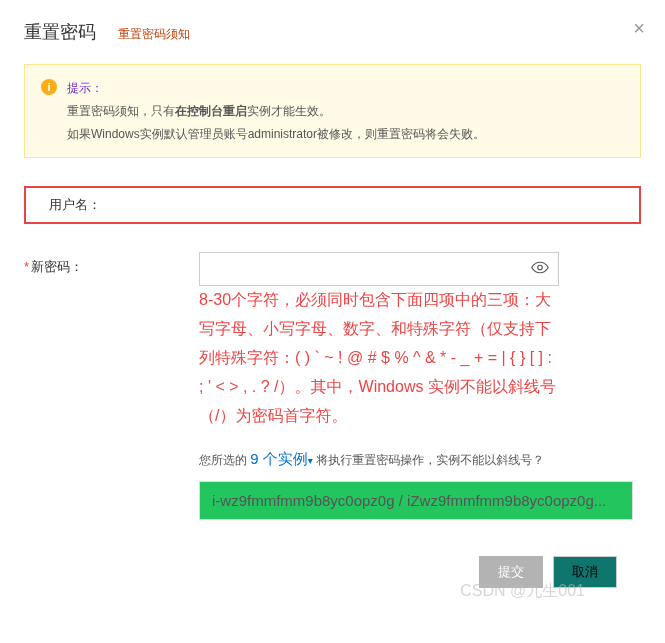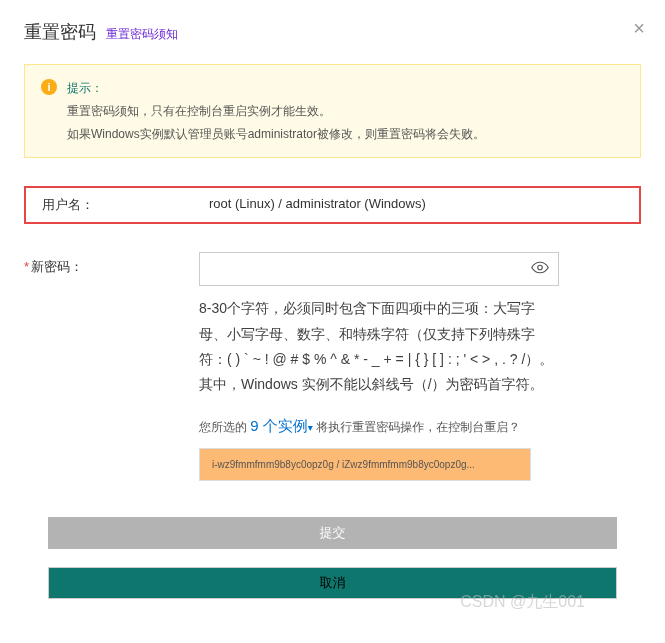--- a/index.html
+++ b/index.html
@@ -1,43 +1,43 @@
 <!DOCTYPE html>
 <html><head>
   <meta charset="utf-8">
   <style>
     * { box-sizing: border-box; margin: 0; padding: 0; }
     body { font-family: "Microsoft YaHei", "PingFang SC", sans-serif; font-size: 13px; color: #333; background: #fff; width: 665px; }
     .dialog { padding: 20px 24px; position: relative; }
-    .header { display: flex; align-items: baseline; gap: 10px; margin-bottom: 20px; }
+    .header { display: flex; align-items: baseline; gap: 22px; margin-bottom: 20px; }
     .title { font-size: 18px; font-weight: 500; color: #333; }
-    .subtitle { font-size: 12px; color: #6d28d9; }
+    .subtitle { font-size: 12px; color: #c2410c; }
     .close-btn { position: absolute; top: 18px; right: 20px; font-size: 20px; color: #999; cursor: pointer; line-height: 1; }
     .alert { background: #fffbe6; border: 1px solid #ffe58f; padding: 12px 16px; margin-bottom: 28px; display: flex; gap: 10px; }
     .alert-icon { width: 16px; height: 16px; border-radius: 50%; background: #faad14; color: #fff; font-size: 11px; font-weight: bold; display: flex; align-items: center; justify-content: center; flex-shrink: 0; margin-top: 2px; }
     .alert-content { font-size: 12px; line-height: 1.9; color: #555; }
-    .alert-title { color: #0f766e; }
-    .bold { font-weight: normal; }
+    .alert-title { color: #6d28d9; }
+    .bold { font-weight: bold; }
     .form-row { display: flex; align-items: flex-start; margin-bottom: 20px; }
     .form-label { width: 175px; flex-shrink: 0; padding-top: 6px; color: #333; }
     .required::before { content: "*"; color: #e64545; margin-right: 2px; }
     .form-value { flex: 1; padding-top: 6px; color: #333; }
-    .user-row { border: 2px solid #e64545; padding: 8px 8px; margin-bottom: 28px; }
+    .user-row { border: 2px solid #e64545; padding: 8px 15px; margin-bottom: 28px; }
     .user-row .form-label { padding-top: 0; width: 175px; padding-left: 8px; }
     .user-row .form-value { padding-top: 0; }
     .input-wrap { position: relative; width: 360px; }
     .input { width: 100%; height: 34px; border: 1px solid #ccc; padding: 0 36px 0 10px; font-size: 13px; outline: none; }
     .eye-icon { position: absolute; right: 10px; top: 50%; transform: translateY(-50%); cursor: pointer; color: #555; }
-    .hint { width: 360px; font-size: 14px; color: #404040; line-height: 1.8; margin-top: 10px; }
+    .hint { width: 360px; font-size: 16px; color: #ef4444; line-height: 1.8; }
     .confirm-section { margin-left: 175px; margin-top: 10px; }
     .confirm-text { font-size: 12px; color: #555; margin-bottom: 12px; }
     .link-count { color: #0070cc; font-size: 15px; }
     .chevron { display: inline-block; font-size: 10px; color: #0070cc; }
-    .instance-box { width: 332px; border: 1px solid #ddd; background: #fdba74; padding: 10px 12px; font-size: 10px; color: #555; white-space: nowrap; overflow: hidden; text-overflow: ellipsis; }
-    .footer { display: flex; justify-content: flex-end; gap: 18px; padding: 16px 24px 0; margin-top: 20px; flex-direction: column; }
+    .instance-box { width: 434px; border: 1px solid #ddd; background: #22c55e; padding: 10px 12px; font-size: 15px; color: #555; white-space: nowrap; overflow: hidden; text-overflow: ellipsis; }
+    .footer { display: flex; justify-content: flex-end; gap: 10px; padding: 16px 24px 0; margin-top: 20px; }
     .btn { height: 32px; padding: 0 18px; font-size: 13px; cursor: pointer; border: 1px solid #ccc; background: #0f766e; }
     .btn-primary { background: #b3b3b3; color: #fff; border-color: #b3b3b3; }
     .watermark { position: absolute; bottom: 6px; right: 80px; color: #bbb; font-size: 16px; opacity: 0.6; }
   </style>
 </head>
 <body>
 
 <div class="dialog">
   <div class="header">
     <span class="title">重置密码</span>
@@ -51,21 +51,20 @@
       <div class="alert-title">提示：</div>
       <div>
         <span>重置密码须知，只有</span><span class="bold">在控制台重启</span><span>实例才能生效。</span>
       </div>
       <div>如果Windows实例默认管理员账号administrator被修改，则重置密码将会失败。</div>
     </div>
   </div>
 
   <div class="form-row user-row">
     <div class="form-label">用户名：</div>
-    <div class="form-value">root (Linux) / administrator (Windows)</div>
   </div>
 
   <div class="form-row">
     <div class="form-label required">新密码：</div>
     <div>
       <div class="input-wrap">
         <input type="password" class="input" style="">
         <span class="eye-icon">
           <svg width="18" height="18" viewBox="0 0 24 24" fill="none" stroke="currentColor" stroke-width="1.5">
               <path d="M1 12s4-7 11-7 11 7 11 7-4 7-11 7S1 12 1 12z"></path>
@@ -73,21 +72,21 @@
             </svg>
         </span>
       </div>
       <div class="hint">8-30个字符，必须同时包含下面四项中的三项：大写字母、小写字母、数字、和特殊字符（仅支持下列特殊字符：( ) ` ~ ! @ # $ % ^ &amp; * - _ + = | { } [ ] : ; ' &lt; &gt; , . ? /）。其中，Windows 实例不能以斜线号（/）为密码首字符。</div>
     </div>
   </div>
 
 
   <div class="confirm-section">
     <div class="confirm-text">
-      <span>您所选的 </span><span class="link-count">9 个实例</span><span class="chevron">▾</span><span> 将执行重置密码操作，在控制台重启？</span>
+      <span>您所选的 </span><span class="link-count">9 个实例</span><span class="chevron">▾</span><span> 将执行重置密码操作，实例不能以斜线号？</span>
     </div>
     <div class="instance-box">i-wz9fmmfmm9b8yc0opz0g / iZwz9fmmfmm9b8yc0opz0g...</div>
   </div>
 
   <div class="footer">
     <button class="btn btn-primary">提交</button>
     <button class="btn">取消</button>
   </div>
 
   <div class="watermark">CSDN @九生001</div>

